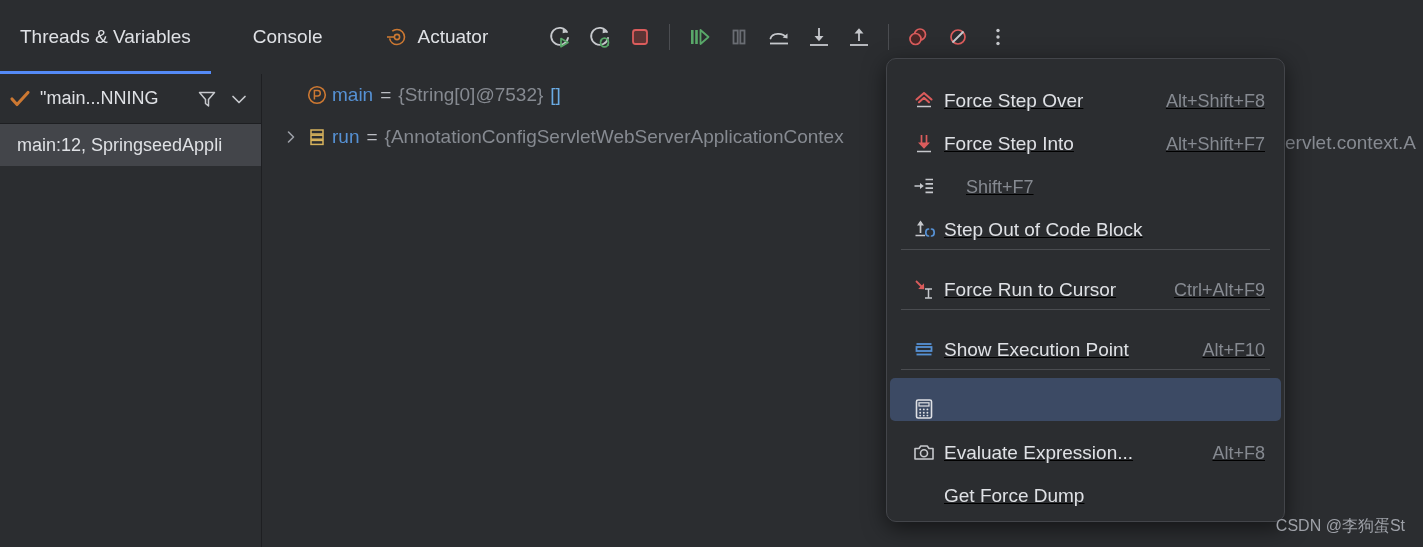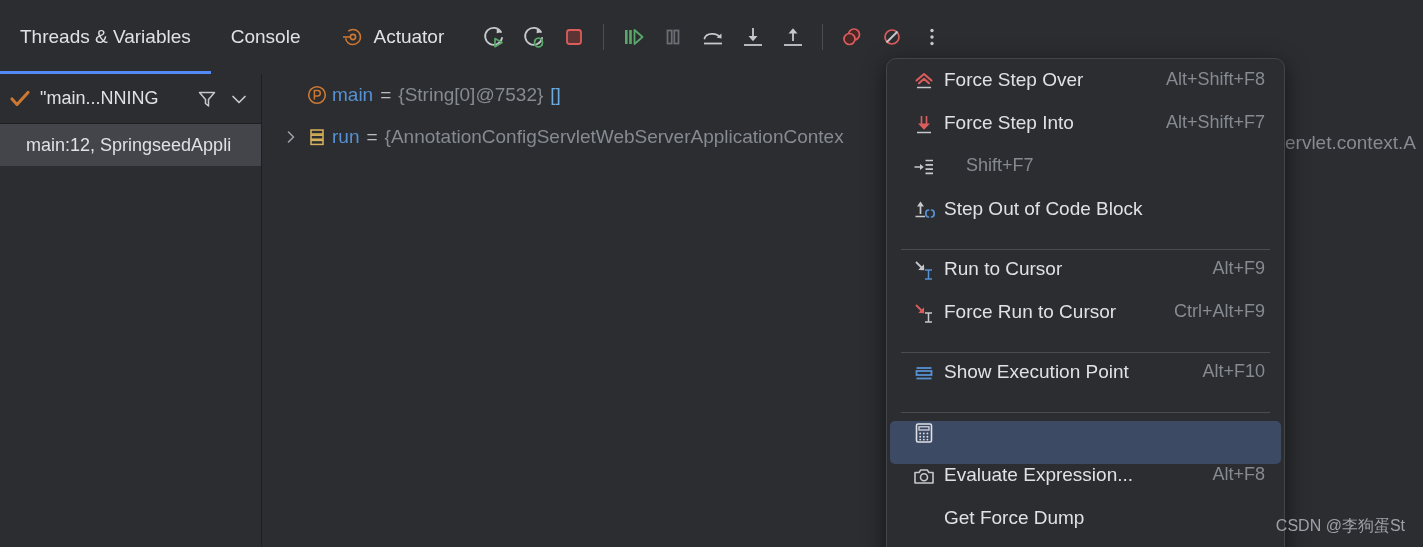--- a/index.html
+++ b/index.html
@@ -21,20 +21,21 @@
 
   
   .topbar {
     position: absolute;
     left: 0; top: 0;
     width: 1423px;
     height: 74px;
     background: #2b2d30;
     display: flex;
     align-items: flex-end;
+    gap: 22px;
   }
 
   .tab {
     height: 74px;
     display: flex;
     align-items: center;
     gap: 9px;
     padding: 0 20px;
     font-size: 19px;
     color: #dfe1e5;
@@ -106,21 +107,21 @@
   .ts-icon {
     width: 24px; height: 24px;
     display: flex; align-items: center; justify-content: center;
     cursor: default;
   }
 
   .frame-row {
     height: 42px;
     display: flex;
     align-items: center;
-    padding-left: 26px;
+    padding-left: 17px;
     font-size: 18px;
     color: #dfe1e5;
     background: #43454a;
     white-space: nowrap;
     overflow: hidden;
     cursor: default;
   }
 
   .panel-divider {
     position: absolute;
@@ -180,26 +181,27 @@
     background: #2b2d30;
     border: 1px solid #43454a;
     border-radius: 10px;
     padding: 10px 0 14px 0;
     box-shadow: 0 6px 22px rgba(0,0,0,0.55);
     overflow: hidden;
   }
 
   .menu-item {
     display: flex;
-    align-items: flex-start;
+    align-items: flex-end;
     height: 43px;
     padding: 0 16px 0 14px;
     cursor: default;
     margin: 0 3px;
     border-radius: 5px;
+    text-decoration: underline;
   }
   .menu-item.selected {
     background: #3c4a64;
   }
 
   .mi-icon {
     width: 40px;
     min-width: 40px;
     display: flex;
     align-items: center;
@@ -479,33 +481,20 @@
           <path d="M16.5 12 Q13.8 12 13.8 15.5 Q13.8 19 16.5 19" fill="none" stroke="#5691d4" stroke-width="1.7" stroke-linecap="round"></path>
           <path d="M19.5 12 Q22.2 12 22.2 15.5 Q22.2 19 19.5 19" fill="none" stroke="#5691d4" stroke-width="1.7" stroke-linecap="round"></path>
         </svg>
       </span>
       <span class="mi-label">Step Out of Code Block</span>
       <span class="mi-shortcut"></span>
     </div>
 
     <div class="menu-sep"></div>
 
-    <div class="menu-item">
-      <span class="mi-icon">
-        <svg width="24" height="24" viewBox="0 0 24 24">
-          <line x1="4" y1="4" x2="11" y2="11" stroke="#c6c8cc" stroke-width="1.8"></line>
-          <path d="M12.2 12.2 L6.2 12 L12 6.2 Z" fill="#c6c8cc"></path>
-          <line x1="13" y1="12" x2="20" y2="12" stroke="#5691d4" stroke-width="1.5"></line>
-          <line x1="16.5" y1="12" x2="16.5" y2="21" stroke="#5691d4" stroke-width="1.5"></line>
-          <line x1="13" y1="21" x2="20" y2="21" stroke="#5691d4" stroke-width="1.5"></line>
-        </svg>
-      </span>
-      <span class="mi-label">Run to Cursor</span>
-      <span class="mi-shortcut">Alt+F9</span>
-    </div>
 
     <div class="menu-item">
       <span class="mi-icon">
         <svg width="24" height="24" viewBox="0 0 24 24">
           <line x1="4" y1="4" x2="11" y2="11" stroke="#db5c5c" stroke-width="1.8"></line>
           <path d="M12.2 12.2 L6.2 12 L12 6.2 Z" fill="#db5c5c"></path>
           <line x1="13" y1="12" x2="20" y2="12" stroke="#c6c8cc" stroke-width="1.5"></line>
           <line x1="16.5" y1="12" x2="16.5" y2="21" stroke="#c6c8cc" stroke-width="1.5"></line>
           <line x1="13" y1="21" x2="20" y2="21" stroke="#c6c8cc" stroke-width="1.5"></line>
         </svg>

